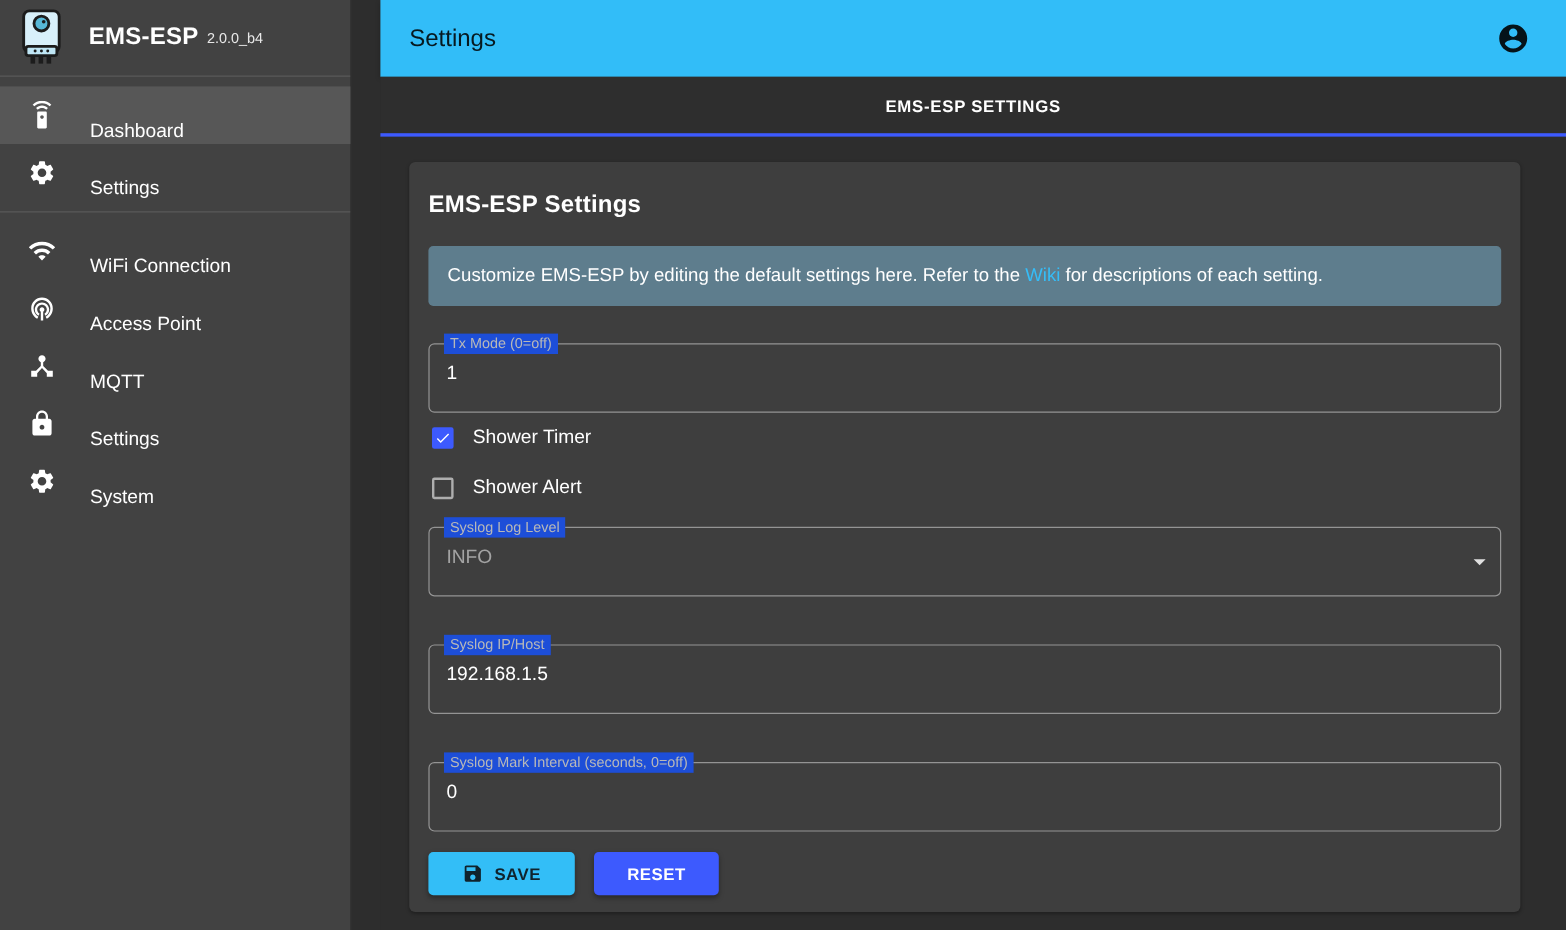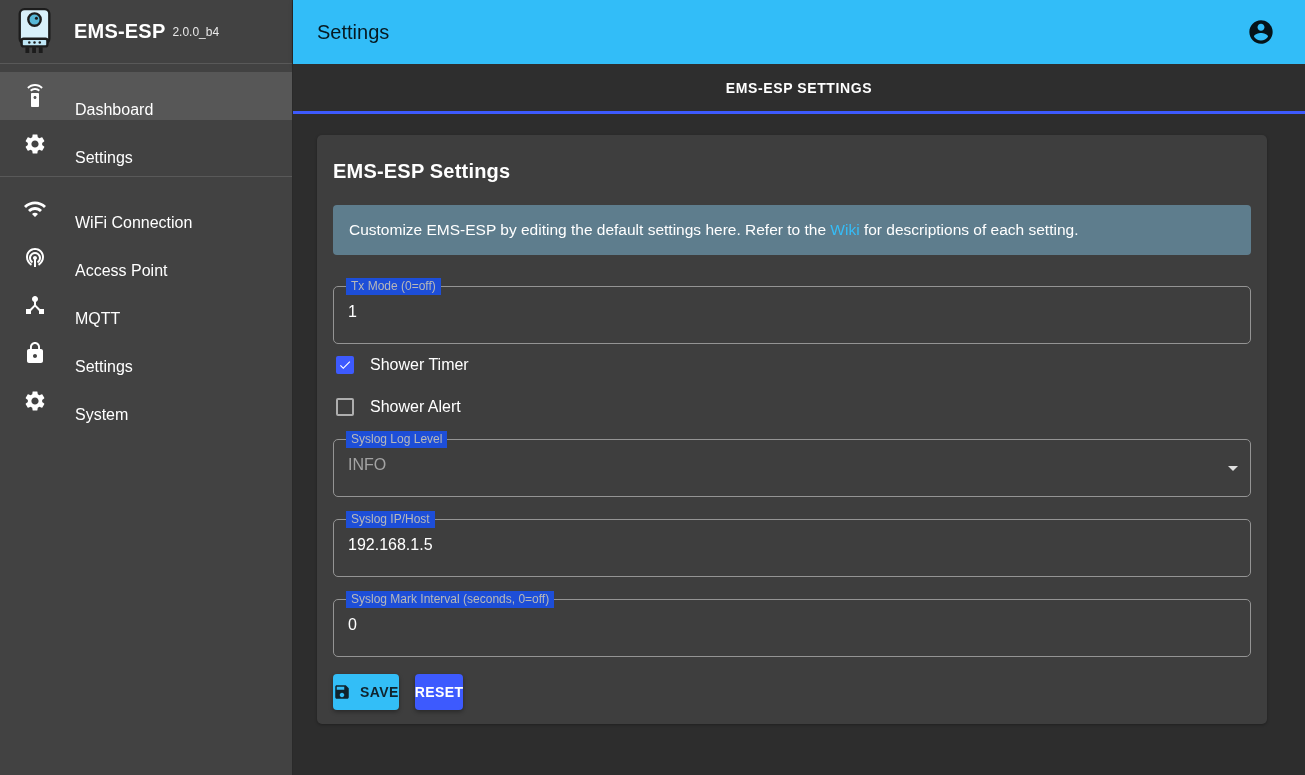--- a/index.html
+++ b/index.html
@@ -1,18 +1,18 @@
 <!DOCTYPE html>
 <html><head>
 <meta charset="utf-8">
 <style>
   * { margin:0; padding:0; box-sizing:border-box; }
   html,body { width:1305px; height:775px; overflow:hidden; background:#2d2d2d;
               font-family:"Liberation Sans", sans-serif; }
-  .app { display:flex; width:1305px; height:775px; }
+  .app { display:flex; width:1305px; height:775px;gap:24px; }
 
   
   .sidebar { width:293px; background:#424242; color:#fff; flex-shrink:0;
              border-right:1px solid #2a2a2a; display:flex; flex-direction:column; }
   .brand { height:64px; display:flex; align-items:center; padding:0 12px 0 14px;
            border-bottom:1px solid rgba(255,255,255,0.12); }
   .brand-logo { width:42px; height:50px; margin-right:18px; flex-shrink:0; }
   .brand-title { font-size:20px; font-weight:bold; color:#fff; letter-spacing:0.2px; }
   .brand-version { font-size:12px; color:#e8e8e8; margin-left:7px; }
   .nav { padding-top:8px; }
@@ -47,21 +47,21 @@
           box-shadow:0 1px 3px rgba(0,0,0,0.3); }
   .card-title { font-size:20px; font-weight:bold; color:#fff; margin:6px 0 0 0;
                 line-height:28px; letter-spacing:0.2px; }
   .banner { margin-top:20px; background:#5e7d8d; border-radius:4px;
             padding:14px 16px; font-size:15.5px; color:#fff; line-height:22px; }
   .banner a { color:#35bdf8; text-decoration:none; cursor:pointer; }
 
   
   .field { position:relative; border:1px solid #949494; border-radius:5px;
            height:58px; margin-top:31px; }
-  .field + .field { margin-top:22px; }
+  .field + .field { margin-top:40px; }
   .field-label { position:absolute; top:-9px; left:12px; background:#1d4ed8;
                  padding:0 5px; font-size:12px; color:#b8b8b8; line-height:17px; }
   .field-input { width:100%; height:100%; background:transparent; border:none;
                  outline:none; color:#fff; font-size:16px; padding:0 14px 6px 14px;
                  font-family:"Liberation Sans", sans-serif; }
   .field.select { display:flex; align-items:center; cursor:pointer;justify-content:center; }
   .field-value { color:#a3a3a3; font-size:16px; padding:0 14px 6px 14px; flex:1; }
   .caret { width:24px; height:24px; fill:#e0e0e0; margin-right:5px; flex-shrink:0; }
 
   
@@ -69,21 +69,21 @@
   .check-row:first-of-type { margin-top:14px; }
   .cbox { width:18px; height:18px; border:2px solid #aeaeae; border-radius:2px;
           margin:0 16px 0 3px; display:flex; align-items:center;
           justify-content:center; flex-shrink:0; }
   .cbox svg { width:16px; height:16px; fill:#fff; }
   .check-row[data-checked="true"] .cbox { background:#3d5afe; border-color:#3d5afe; }
   .cbox-label { font-size:16px; color:#fff; }
 
   
   .btn-row { display:flex; margin-top:17px; }
-  .btn { border:none; border-radius:4px; height:36px; padding:0 0;
+  .btn { border:none; border-radius:4px; height:36px; padding:0 28px;
          font-size:14px; font-weight:bold; letter-spacing:0.4px; cursor:pointer;
          display:flex; align-items:center;
          box-shadow:0 2px 4px rgba(0,0,0,0.35);
          font-family:"Liberation Sans", sans-serif; }
   .btn-save { background:#33bef7; color:#10232d; }
   .btn-save svg { width:18px; height:18px; fill:#10232d; margin-right:9px; }
   .btn-reset { background:#3d5afe; color:#fff; margin-left:16px; }
 </style>
 </head>
 <body>

